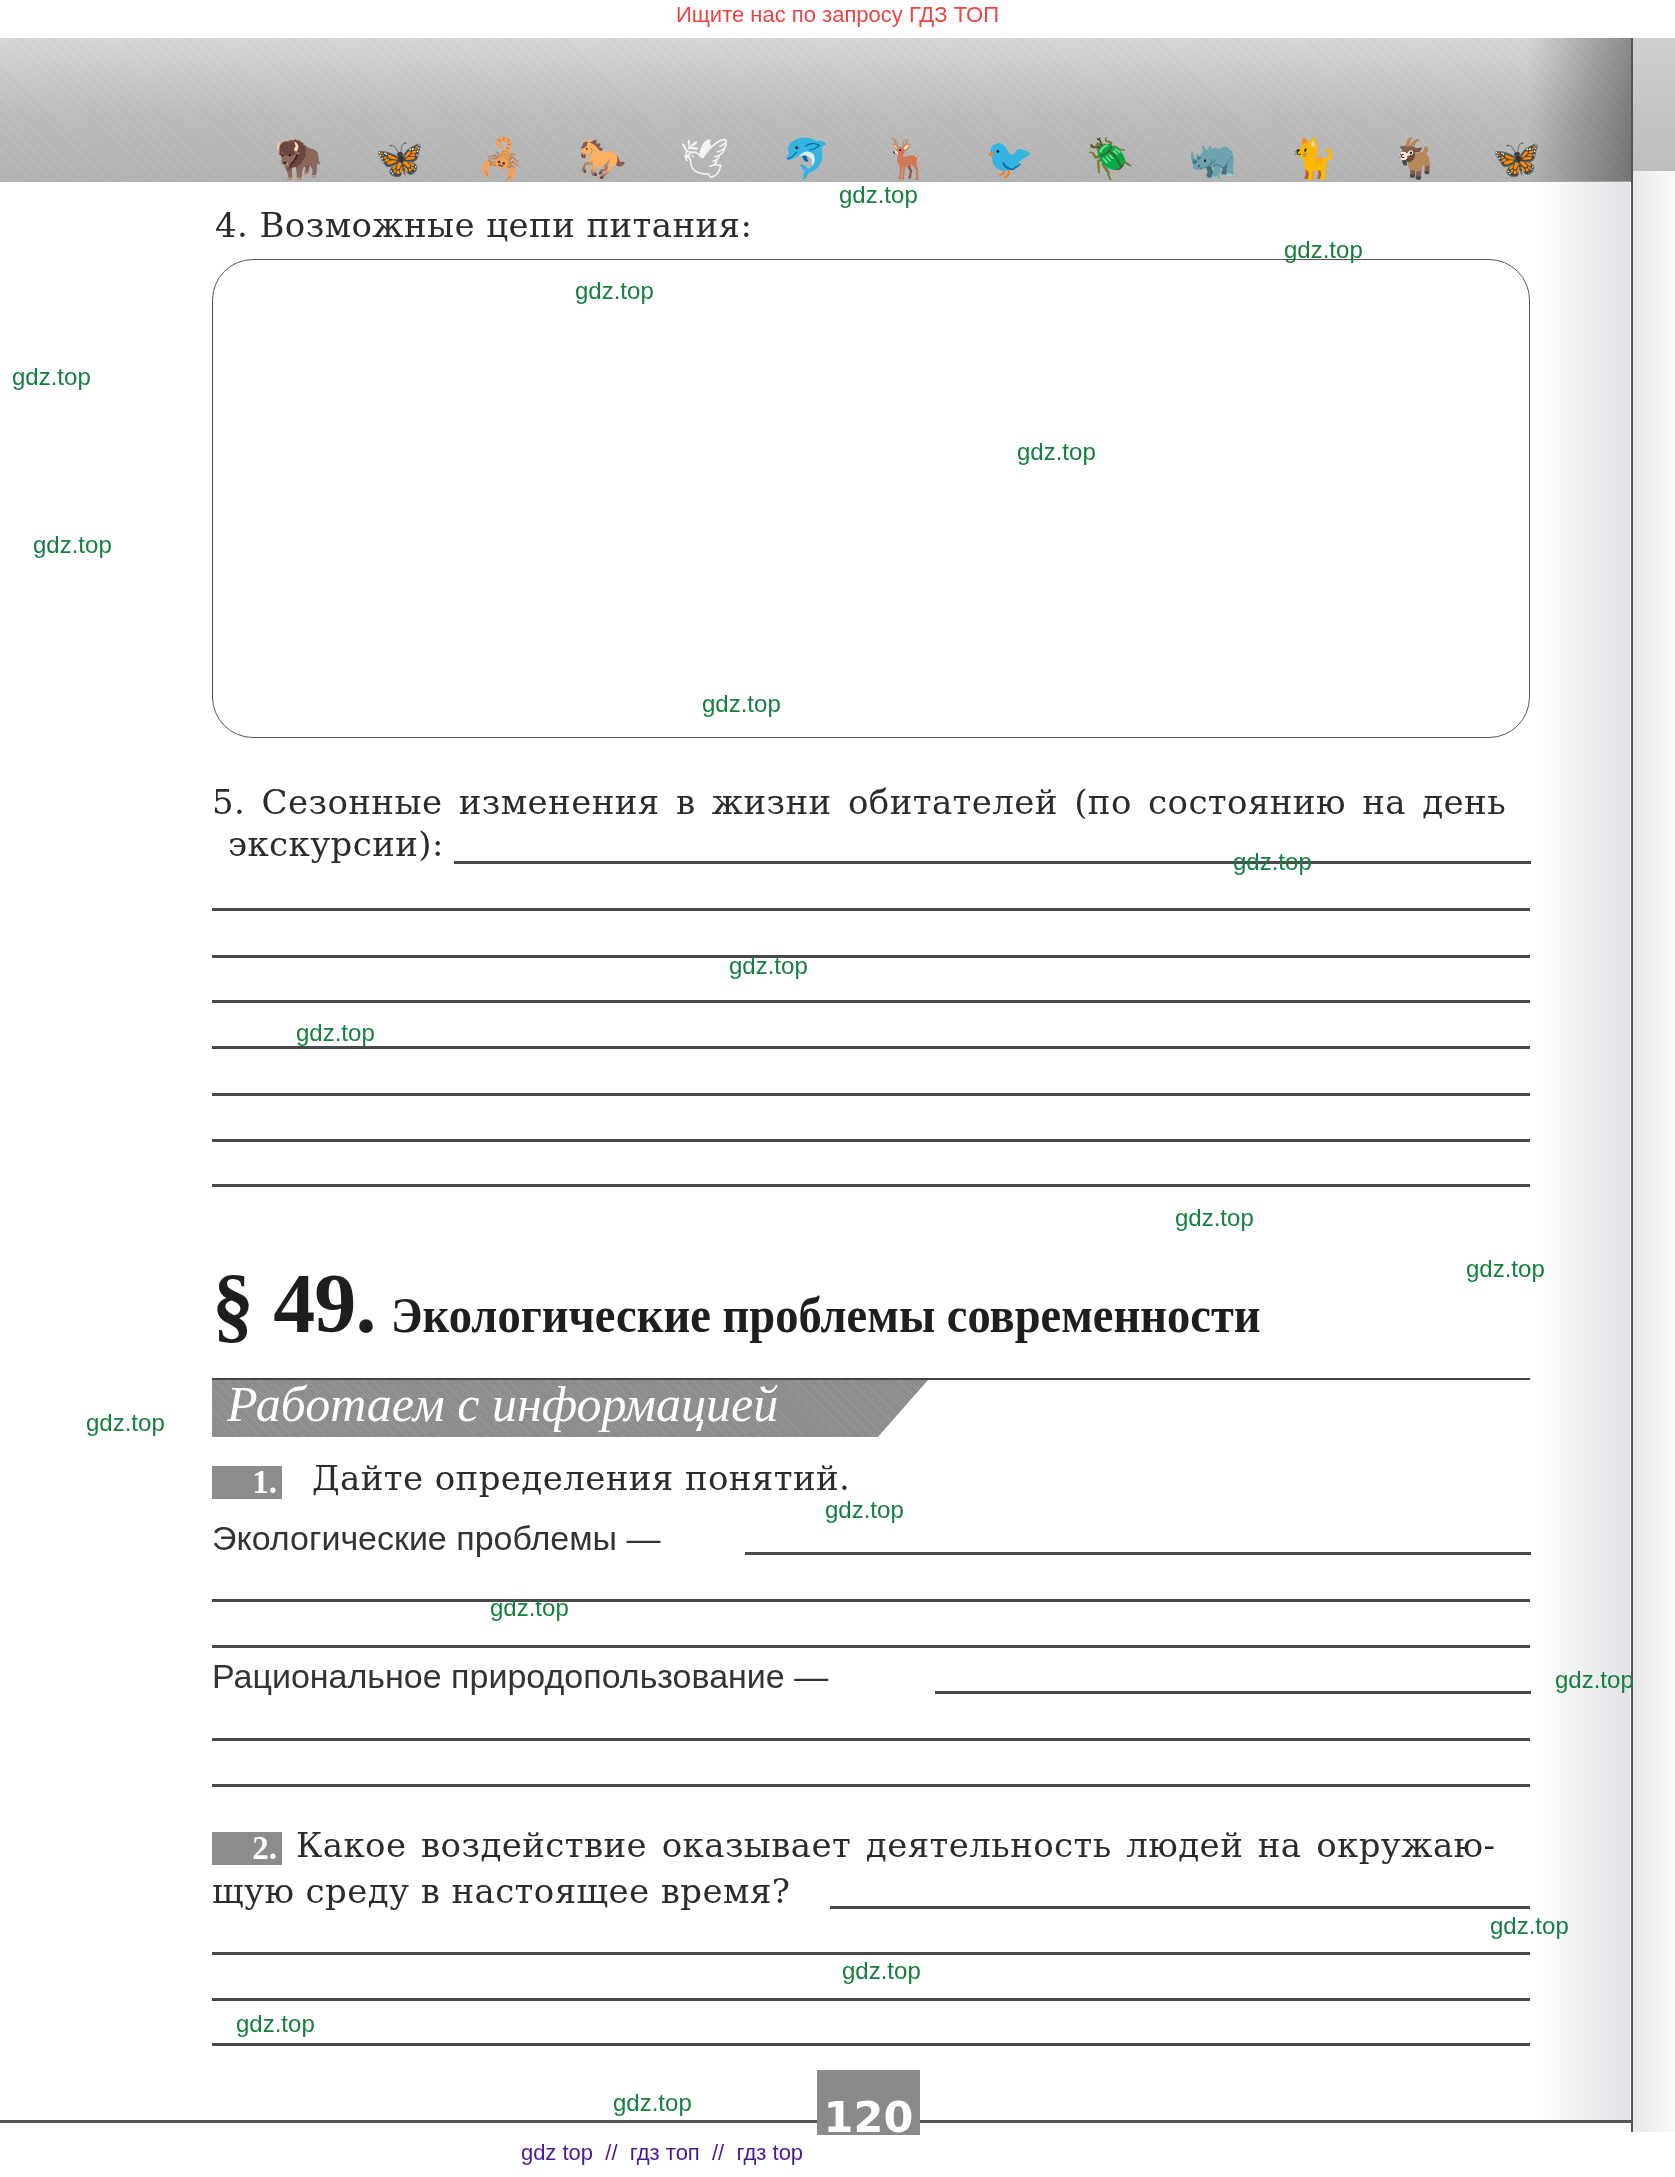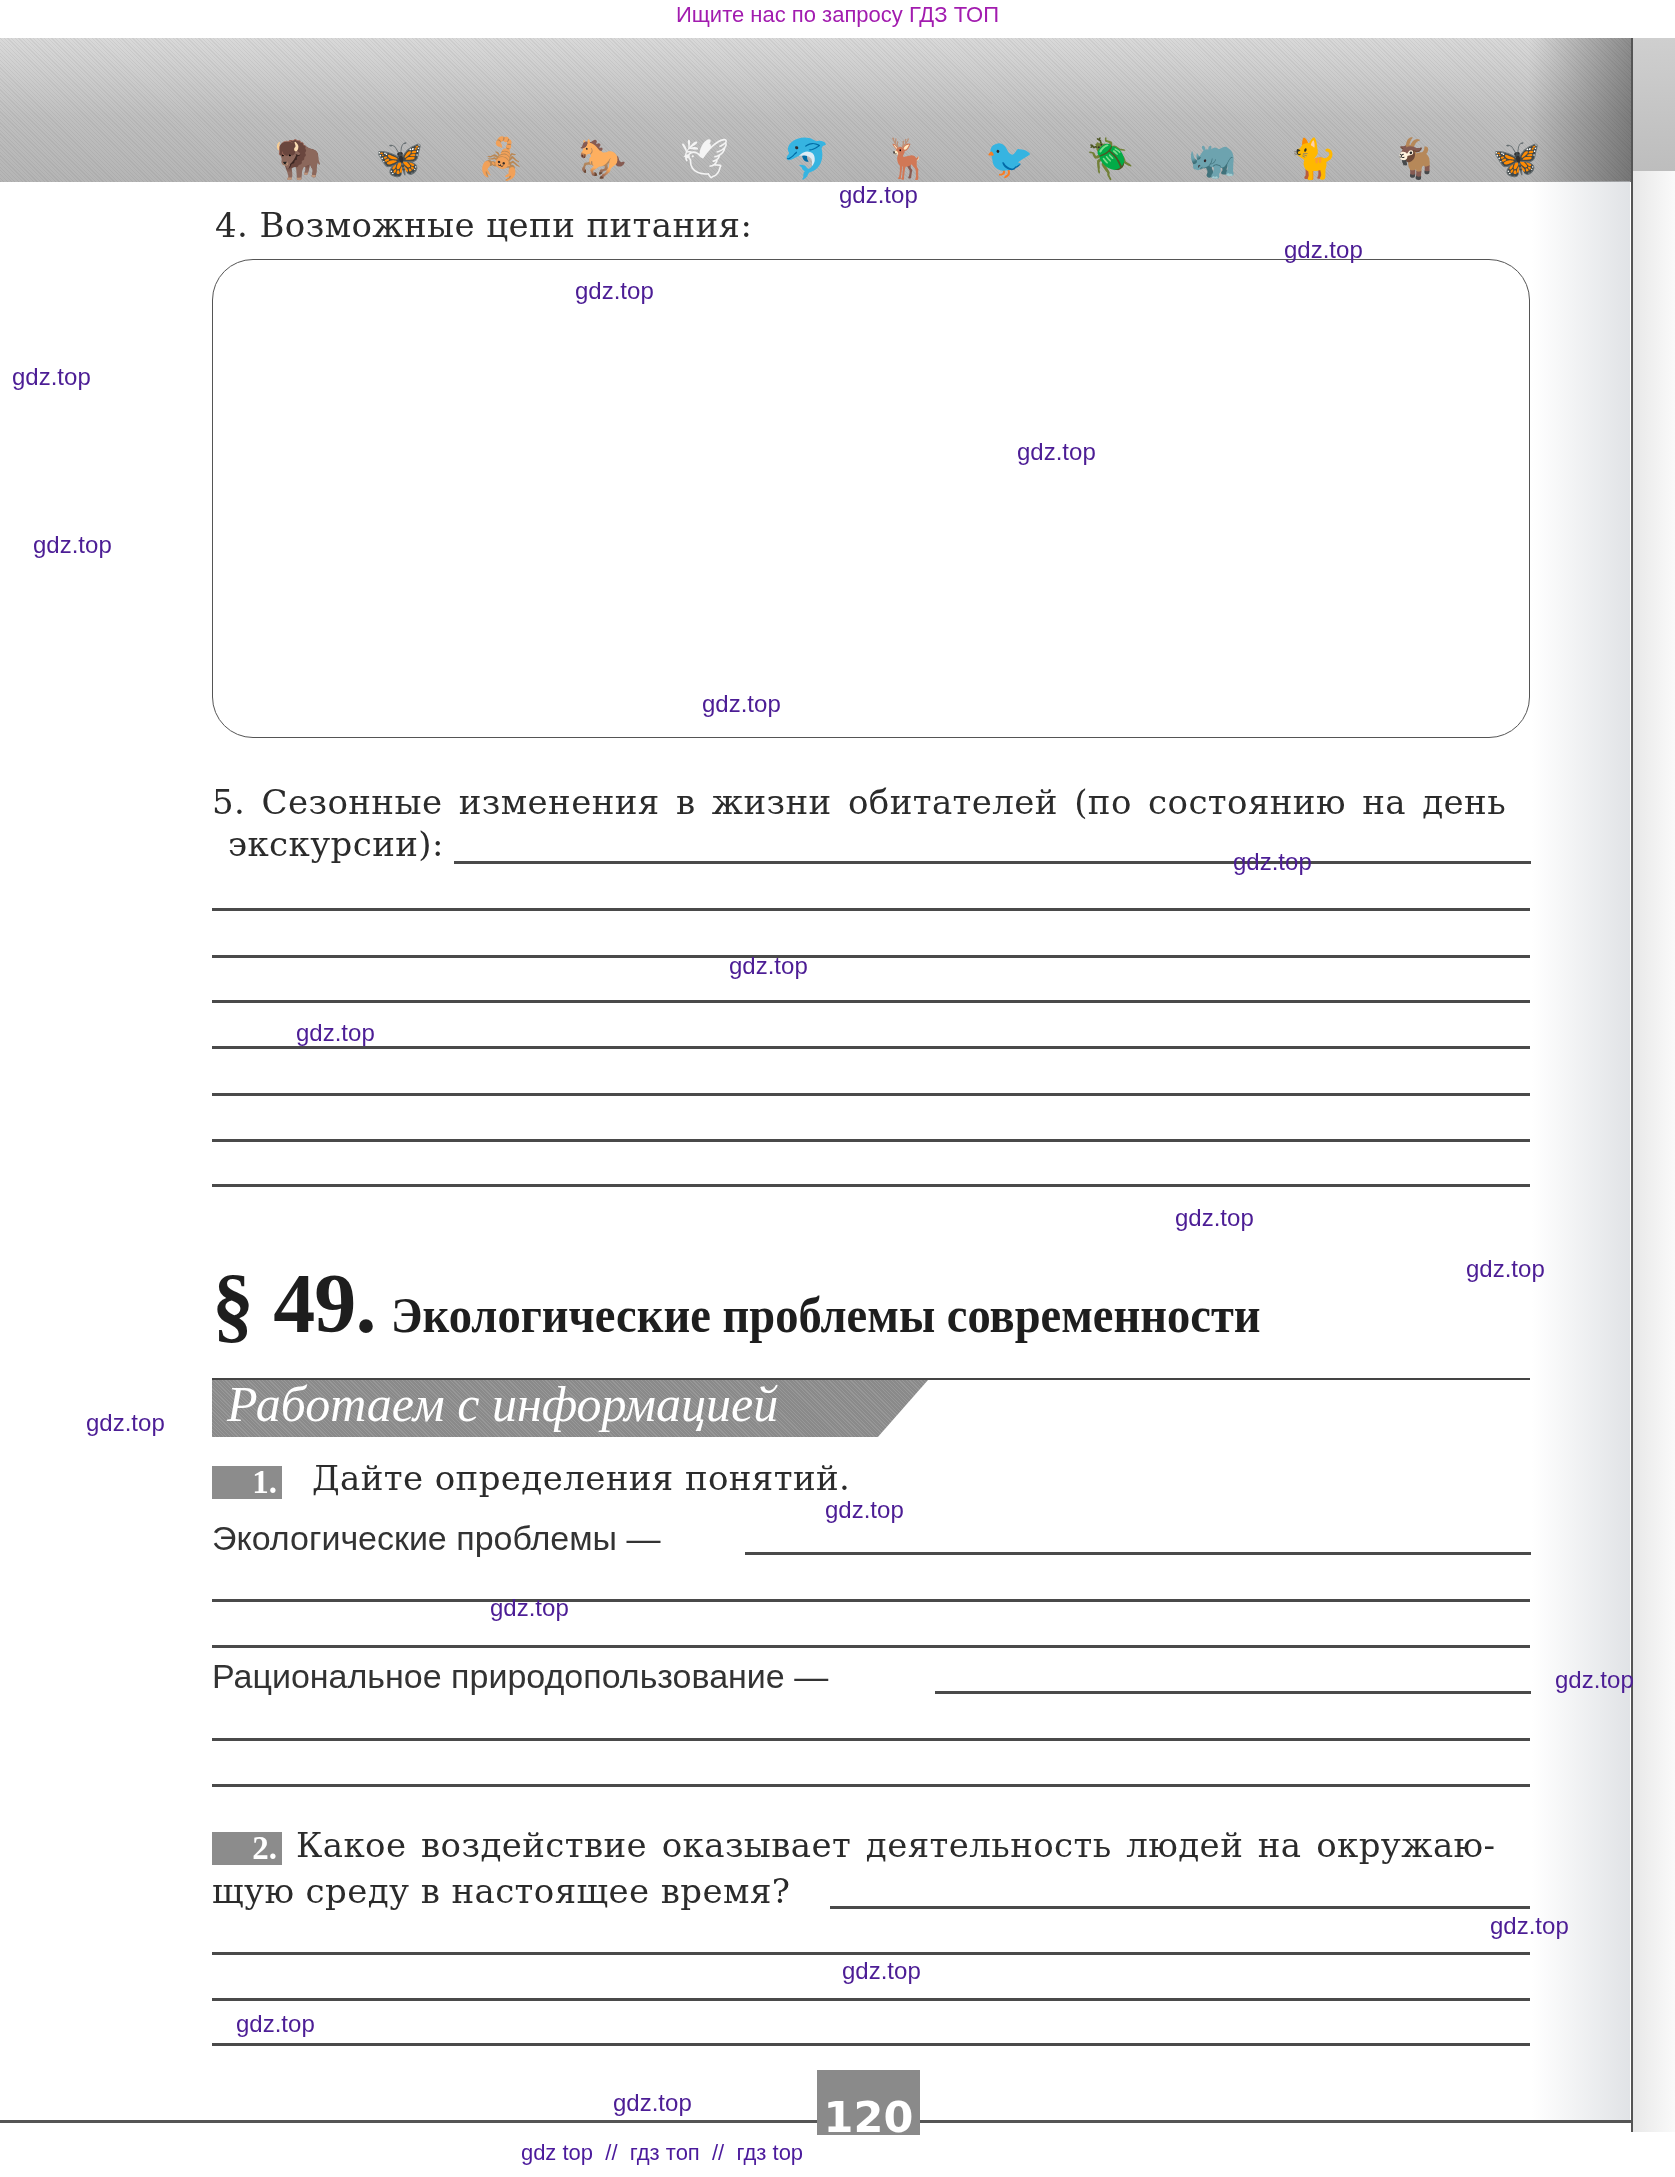--- a/index.html
+++ b/index.html
@@ -4,21 +4,21 @@
 <style>
   html, body { margin:0; padding:0; }
   body {
     width:1675px; height:2178px; position:relative; overflow:hidden;
     background:#ffffff;
     font-family:"DejaVu Serif", serif;
     color:#2a2a2a;
   }
   .top-ad {
     position:absolute; left:0; width:1675px; top:1.7px; text-align:center;
-    font-family:"Liberation Sans", sans-serif; font-size:22px; color:#a21caf;
+    font-family:"Liberation Sans", sans-serif; font-size:22px; color:#ef4444;
   }
   .header-band {
     position:absolute; left:0; top:38px; width:1631px; height:144px;
     background:
       repeating-linear-gradient(45deg, rgba(0,0,0,0.05) 0 0.9px, transparent 0.9px 2.6px),
       linear-gradient(180deg, #d9d9d9 0%, #bfbfbf 55%, #b5b5b5 100%);
   }
   .header-band::after {
     content:""; position:absolute; right:0; top:0; width:103px; height:100%;
     background:linear-gradient(90deg, rgba(0,0,0,0) 0%, rgba(0,0,0,0.35) 100%);
@@ -76,21 +76,21 @@
   .page-num {
     position:absolute; left:817px; top:2070px; width:103px; height:65px;
     background:#8a8a8a; color:#fff; font-family:"DejaVu Sans", sans-serif; font-weight:bold;
     font-size:43px; text-align:center; line-height:94px; overflow:hidden;
   }
   .bottom-rule { position:absolute; left:0; top:2120px; width:1631px; height:2.6px; background:#555; }
   .footer {
     position:absolute; left:0; width:1324px; top:2140px; text-align:center;
     font-family:"Liberation Sans", sans-serif; font-size:22px; color:#4b1a9c; white-space:pre;
   }
-  .wm { position:absolute; font-family:"Liberation Sans", sans-serif; font-size:24px; color:#4c1d95; white-space:nowrap; }
+  .wm { position:absolute; font-family:"Liberation Sans", sans-serif; font-size:24px; color:#15803d; white-space:nowrap; }
 </style>
 </head>
 <body>
 
 <div class="top-ad">Ищите нас по запросу ГДЗ ТОП</div>
 
 <div class="header-band"></div>
 <div class="animals">
   <span class="animal">🦬</span>
   <span class="animal">🦋</span>

